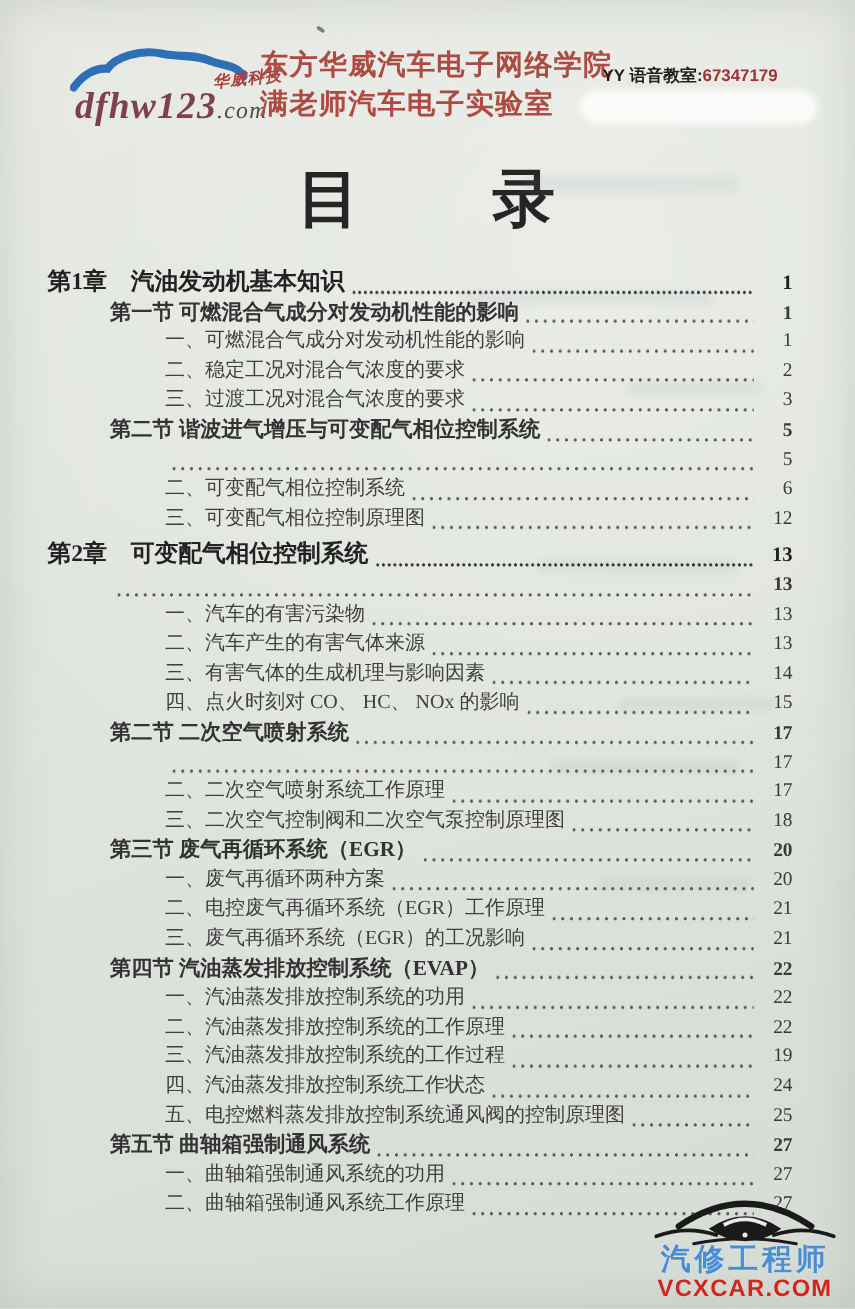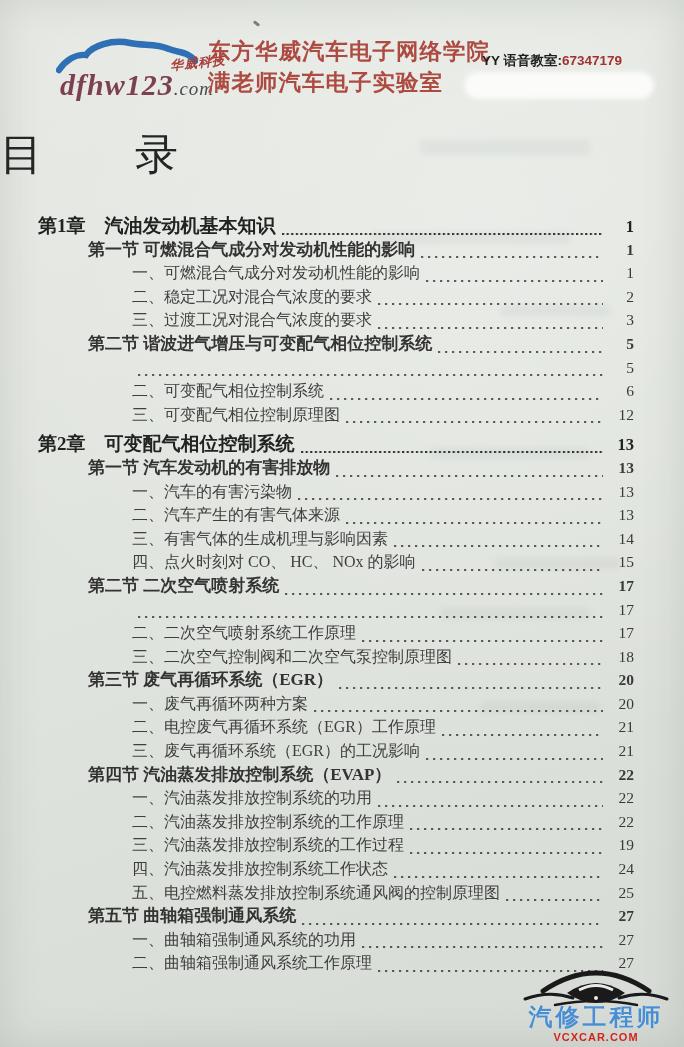--- a/index.html
+++ b/index.html
@@ -26,22 +26,22 @@
           font-weight:bold;font-size:22.5px;line-height:31px;
           color:var(--red_header,#ad4a41);letter-spacing:1px;}
   .yy{position:absolute;left:432px;top:18px;white-space:nowrap;
       font-family:"Liberation Sans","DejaVu Sans",sans-serif;
       font-weight:bold;font-size:13.5px;color:#1d1d1d;text-align:right;}
   .yy .num{color:var(--yy_red,#a03330);}
   .blob{position:absolute;left:414px;top:38px;width:190px;height:27px;border-radius:14px;
         background:rgba(252,252,251,.95);filter:blur(2.5px);}
 
   
-  .title{position:absolute;top:126px;left:0;right:0;
-         font-size:43px;font-weight:normal;color:#252525;letter-spacing:2px;}
+  .title{position:absolute;top:126px;left:0;right:0;text-align:center;
+         font-size:50px;font-weight:bold;color:#252525;letter-spacing:2px;}
 
   
   .ghost{position:absolute;background:#7e8a8c;opacity:.09;filter:blur(3px);border-radius:4px;}
 
   
   .toc{position:absolute;top:214px;left:38px;width:596px;}
   .row{display:flex;align-items:baseline;height:23.6px;line-height:23.6px;white-space:nowrap;}
   .row .t{flex:0 0 auto;}
   .row .leader{flex:1 1 auto;align-self:flex-end;height:14px;margin:0 5px 0 6px;
       background-image:radial-gradient(circle at 1.2px 10px, rgba(55,55,55,.8) 1.05px, transparent 1.5px);
@@ -54,21 +54,21 @@
   .row.item{font-size:16px;color:#3f3f3f;padding-left:94px;}
   .toc .row:first-child{margin-top:0;}
 
   
   .wm{position:absolute;right:4px;bottom:4px;width:168px;text-align:center;}
   .wm svg{display:block;margin:0 auto;}
   .wm .t1{font-family:"Liberation Sans","DejaVu Sans",sans-serif;font-weight:bold;
           font-size:24px;letter-spacing:3px;color:var(--wm_blue,#4a8ed2);
           text-shadow:0 0 1px #fff;margin-top:-6px;}
   .wm .t2{font-family:"Liberation Sans","DejaVu Sans",sans-serif;font-weight:bold;
-          font-size:11px;letter-spacing:1px;color:var(--wm_red,#d2251c);margin-top:-2px;}
+          font-size:19px;letter-spacing:1px;color:var(--wm_red,#d2251c);margin-top:-2px;}
   .speck{position:absolute;left:253px;top:22px;width:7px;height:3px;background:#5c6660;
          border-radius:2px;transform:rotate(35deg);opacity:.8;}
 </style>
 </head>
 <body>
 
 <div class="page">
 
   <div class="speck"></div>
 
@@ -150,21 +150,20 @@
     <span class="pg">12</span>
   </div>
 
   <div class="row chapter">
     <span class="t">第2章　可变配气相位控制系统</span>
     <span class="leader"></span>
     <span class="pg">13</span>
   </div>
 
   <div class="row section">
-    <span class="t">第一节 汽车发动机的有害排放物</span>
     <span class="leader"></span>
     <span class="pg">13</span>
   </div>
 
   <div class="row item">
     <span class="t">一、汽车的有害污染物</span>
     <span class="leader"></span>
     <span class="pg">13</span>
   </div>
 

